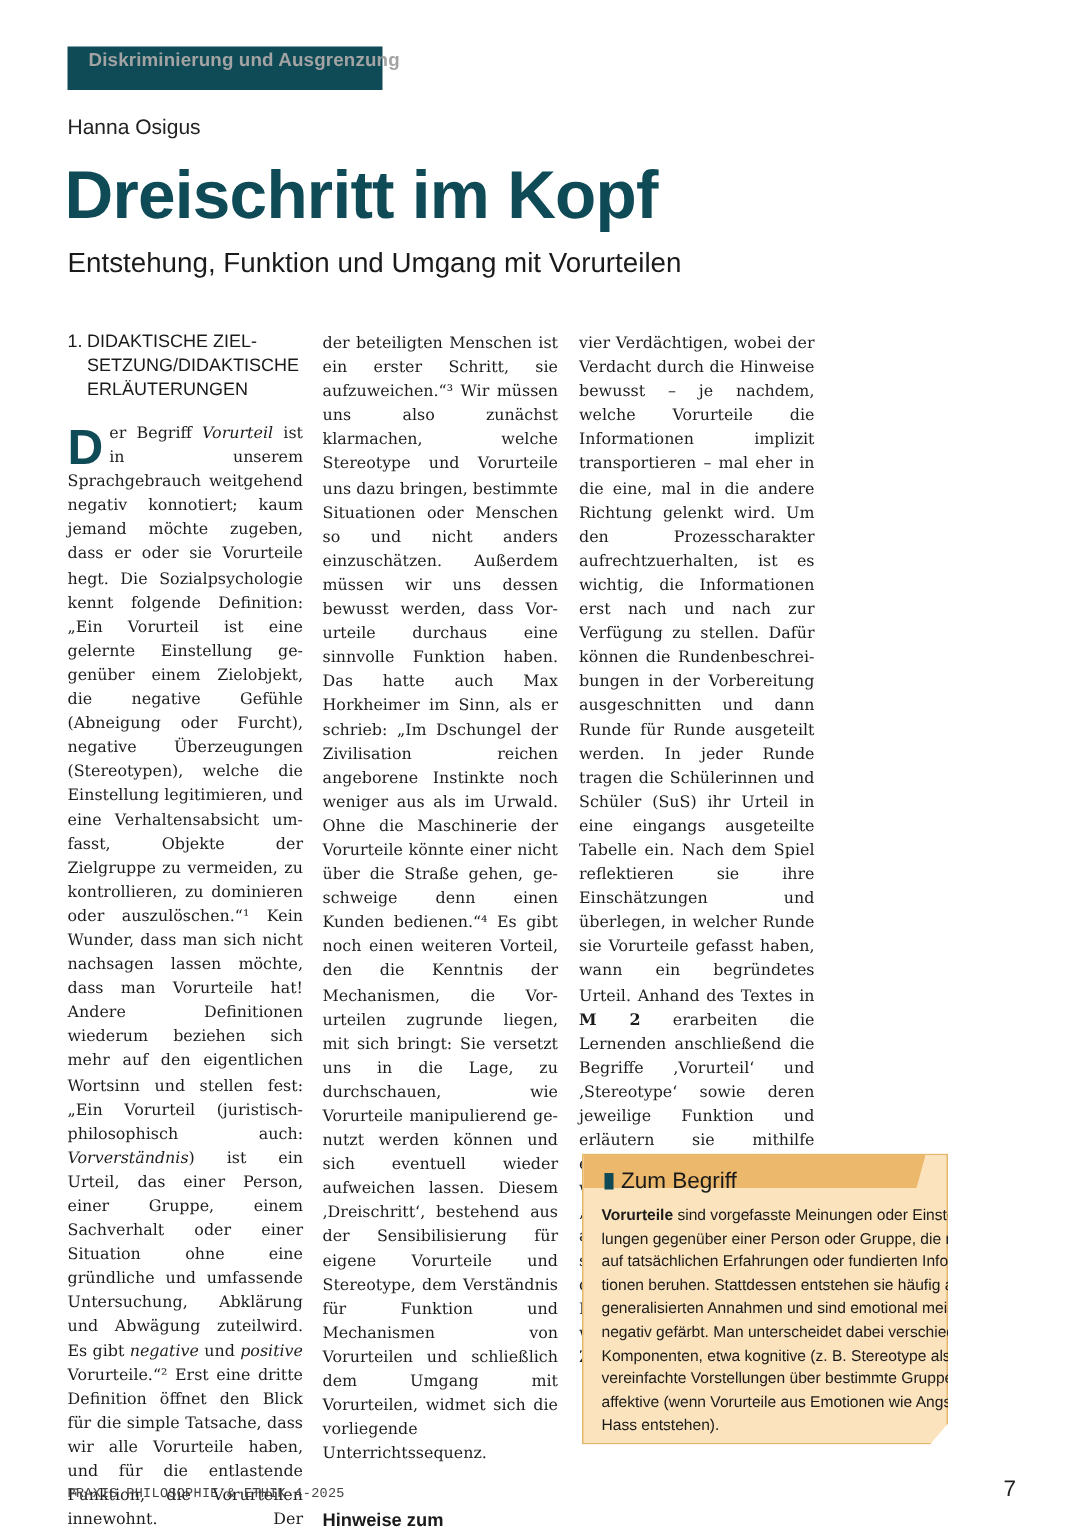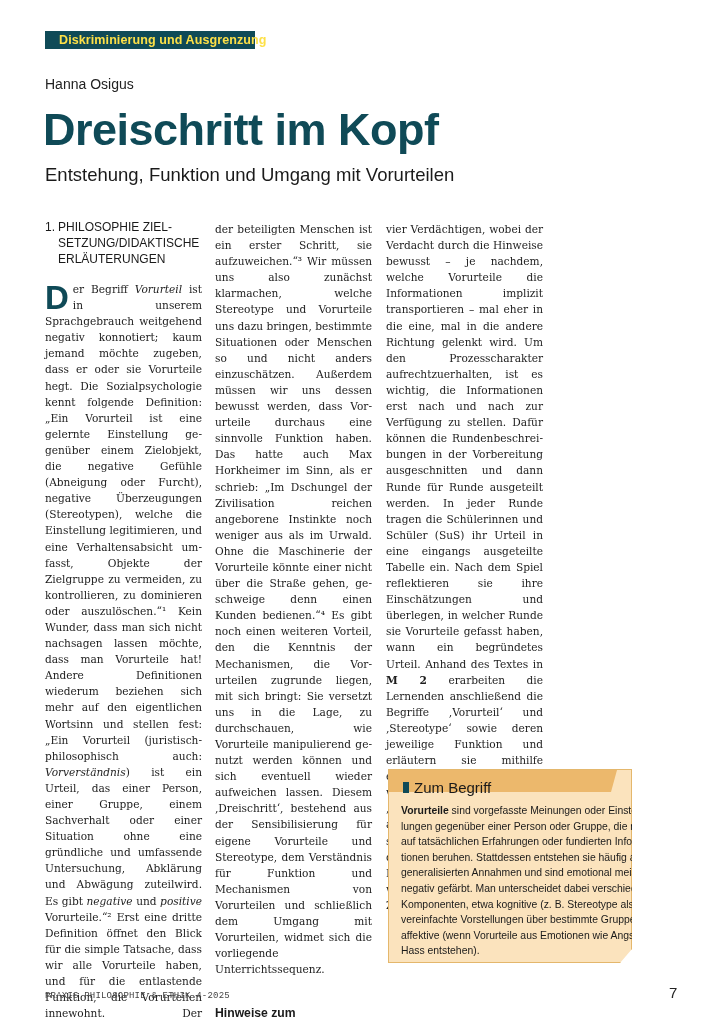--- a/index.html
+++ b/index.html
@@ -1,21 +1,21 @@
 <!DOCTYPE html>
 <html><head>
 <meta charset="utf-8">
 <style>
   html, body { margin: 0; padding: 0; background: #ffffff; }
   body { width: 720px; height: 1019px; position: relative; overflow: hidden; color: #1c1c1c; }
   .sans { font-family: "Liberation Sans", "DejaVu Sans", sans-serif; }
   .serif { font-family: "DejaVu Serif", "Liberation Serif", serif; }
 
   .topbar { position: absolute; top: 31px; left: 45px; display: flex; align-items: center; }
-  .tag { background: #0f4a57; color: #fde047; font-weight: bold; font-size: 12.5px; height: 18px; line-height: 19px; padding: 0 14px; width: 210px; box-sizing: border-box; white-space: nowrap; letter-spacing: 0.1px; }
+  .tag { background: #0f4a57; color: #a3a3a3; font-weight: bold; font-size: 12.5px; height: 29px; line-height: 19px; padding: 0 14px; width: 210px; box-sizing: border-box; white-space: nowrap; letter-spacing: 0.1px; }
   .keywords { margin-left: 13px; font-style: italic; font-size: 11px; color: #333; white-space: nowrap; letter-spacing: 0.1px; }
 
   .author { position: absolute; top: 76px; left: 45px; font-size: 14px; color: #222; }
   .title { position: absolute; top: 104px; left: 43px; font-size: 45px; font-weight: bold; color: #0f4a57; letter-spacing: -0.5px; line-height: 52px; white-space: nowrap; }
   .subtitle { position: absolute; top: 164px; left: 45px; font-size: 18.5px; color: #1a1a1a; white-space: nowrap; }
 
   .col { position: absolute; top: 221px; width: 157px; font-size: 10.6px; line-height: 16.1px; text-align: justify; hyphens: manual; }
   .col p { margin: 0; }
   #col1 { left: 45px; top: 219px; }
   #col2 { left: 215px; }
@@ -45,21 +45,21 @@
 <div class="topbar">
   <div class="tag sans">Diskriminierung und Ausgrenzung</div>
 </div>
 
 <div class="author sans">Hanna Osigus</div>
 <h1 class="title sans" style="margin:0">Dreischritt im Kopf</h1>
 <div class="subtitle sans">Entstehung, Funktion und Umgang mit Vorurteilen</div>
 
 <div class="col serif" id="col1">
   <div class="section-head sans">
-    <span class="num">1.</span><span>PHILOSOPHIE ZIEL-</span>
+    <span class="num">1.</span><span>DIDAKTISCHE ZIEL-</span>
     <span class="cont">SETZUNG/DIDAKTISCHE</span>
     <span class="cont">ERLÄUTERUNGEN</span>
   </div>
   <p><span class="dropcap">D</span><span>er Begriff </span><em>Vorurteil</em><span> ist in unserem Sprachgebrauch weitgehend negativ konnotiert; kaum jemand möchte zugeben, dass er oder sie Vorurteile hegt. Die Sozialpsychologie kennt fol­gende Definition: „Ein Vorurteil ist eine gelernte Einstellung ge­genüber einem Zielobjekt, die negative Gefühle (Abneigung oder Furcht), negative Über­zeugungen (Stereotypen), wel­che die Einstellung legitimieren, und eine Verhaltensabsicht um­fasst, Objekte der Zielgruppe zu vermeiden, zu kontrollieren, zu dominieren oder auszulö­schen.“¹ Kein Wunder, dass man sich nicht nachsagen las­sen möchte, dass man Vorur­teile hat! Andere Definitionen wiederum beziehen sich mehr auf den eigentlichen Wortsinn und stellen fest: „Ein Vorurteil (juristisch-philosophisch auch: </span><em>Vorverständnis</em><span>) ist ein Urteil, das einer Person, einer Gruppe, einem Sachverhalt oder einer Situation ohne eine gründliche und umfassende Untersuchung, Abklärung und Abwägung zu­teilwird. Es gibt </span><em>negative</em><span> und </span><em>positive</em><span> Vorurteile.“² Erst eine dritte Definition öffnet den Blick für die simple Tatsache, dass wir alle Vorurteile haben, und für die entlastende Funkti­on, die Vorurteilen innewohnt. Der Sozialwissenschaftler Gün­ter Friesenhahn stellt fest: „Nur durch sozialen Kontakt wird das Verhältnis zwischen Grup­pen nicht unbedingt besser, son­dern es bedarf des Willens und der Einsicht, dass der Kontakt durch Vorurteile und Stereoty­pen geprägt ist. Der Lernwille</span></p>
 </div>
 
 <div class="col serif" id="col2">
   <p>der beteiligten Menschen ist ein erster Schritt, sie aufzuwei­chen.“³ Wir müssen uns also zunächst klarmachen, welche Stereotype und Vorurteile uns dazu bringen, bestimmte Situ­ationen oder Menschen so und nicht anders einzuschätzen. Außerdem müssen wir uns des­sen bewusst werden, dass Vor­urteile durchaus eine sinnvolle Funktion haben. Das hatte auch Max Horkheimer im Sinn, als er schrieb: „Im Dschungel der Zi­vilisation reichen angeborene Instinkte noch weniger aus als im Urwald. Ohne die Maschine­rie der Vorurteile könnte einer nicht über die Straße gehen, ge­schweige denn einen Kunden bedienen.“⁴ Es gibt noch einen weiteren Vorteil, den die Kennt­nis der Mechanismen, die Vor­urteilen zugrunde liegen, mit sich bringt: Sie versetzt uns in die Lage, zu durchschauen, wie Vorurteile manipulierend ge­nutzt werden können und sich eventuell wieder aufweichen lassen. Diesem ‚Dreischritt‘, bestehend aus der Sensibilisie­rung für eigene Vorurteile und Stereotype, dem Verständnis für Funktion und Mechanismen von Vorurteilen und schließlich dem Umgang mit Vorurteilen, widmet sich die vorliegende Unterrichtssequenz.</p>
   <div class="sub-head sans">Hinweise zum Unterrichtsverlauf</div>
 

